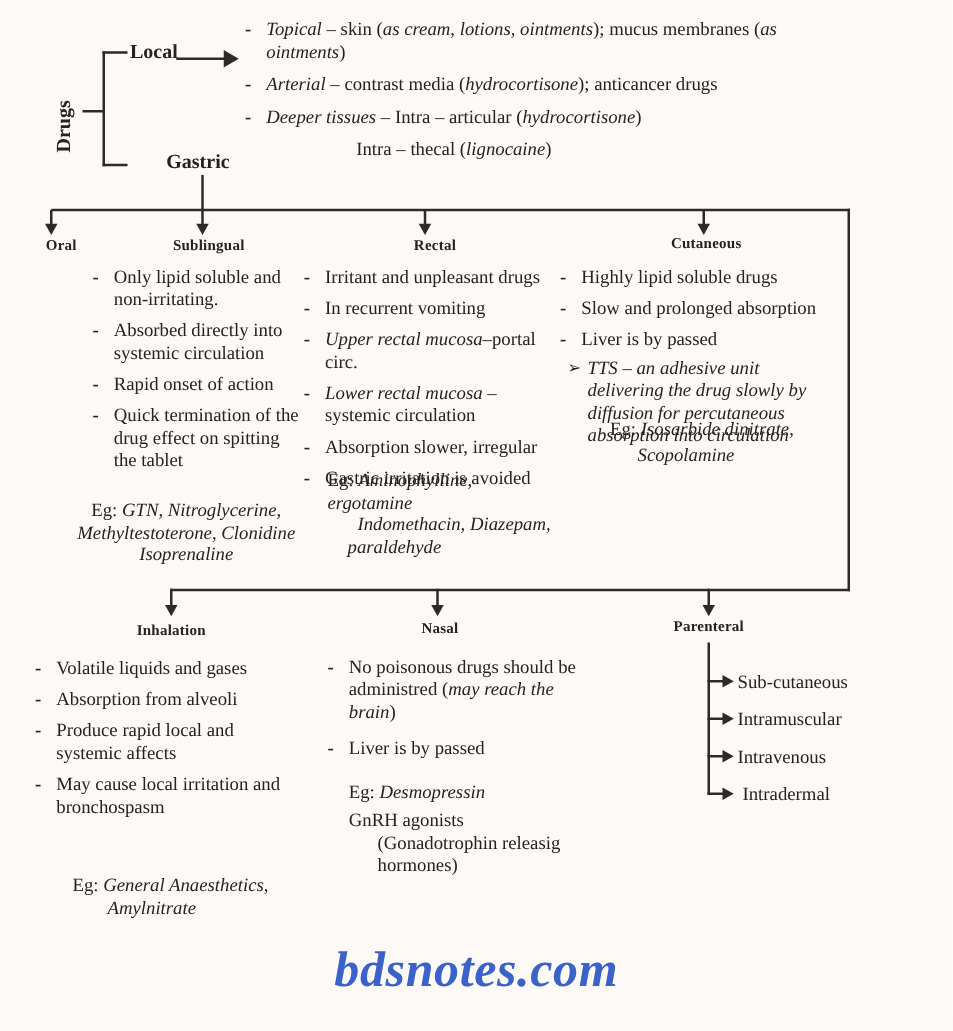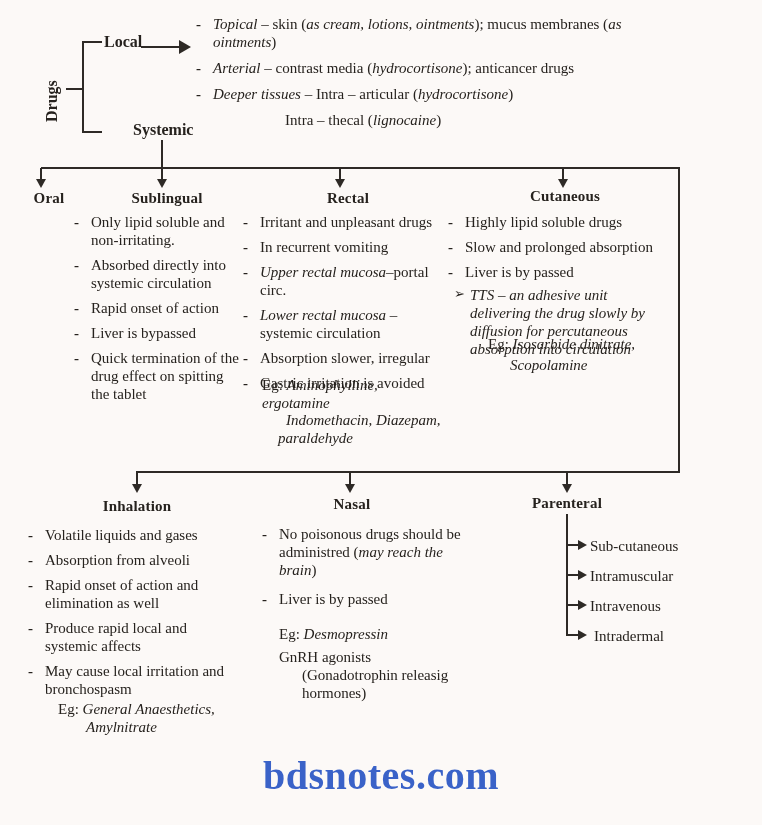--- a/index.html
+++ b/index.html
@@ -5,21 +5,21 @@
   *{margin:0;padding:0;box-sizing:border-box}
   html,body{background:#ffffff}
   #canvas{
     position:relative;width:762px;height:825px;overflow:hidden;
     background:#fcf9f7;color:#26221e;
     font-family:"Liberation Serif","DejaVu Serif",serif;
     font-size:15px;line-height:1.2;
   }
   .abs{position:absolute}
   .ln{position:absolute;background:#2e2a26}
-  .hdr{position:absolute;font-weight:700;font-size:15px;text-align:center;letter-spacing:.2px}
+  .hdr{position:absolute;font-weight:700;font-size:12px;text-align:center;letter-spacing:.2px}
   .lbl{position:absolute;font-weight:700;font-size:16px}
   .it{font-style:italic}
   
   .ahd{position:absolute;width:0;height:0;border-left:5px solid transparent;border-right:5px solid transparent;border-top:9px solid #2e2a26}
   .ahr{position:absolute;width:0;height:0;border-top:5px solid transparent;border-bottom:5px solid transparent;border-left:9px solid #2e2a26}
   .ahr.big{border-top-width:7px;border-bottom-width:7px;border-left-width:12px}
   
   .bullets{position:absolute;display:flex;flex-direction:column}
   .b{display:flex;align-items:flex-start}
   .b + .b{margin-top:7px}
@@ -68,21 +68,21 @@
     </div>
     <div class="b">
       <span class="dash"></span>
       <span class="bt"><span class="it">Deeper tissues</span><span> – Intra – articular (</span><span class="it">hydrocortisone</span><span>)</span></span>
     </div>
     <div class="b sub">
       <span class="bt"><span>Intra – thecal (</span><span class="it">lignocaine</span><span>)</span></span>
     </div>
   </div>
 
-  <div class="lbl" style="left:133px;top:120px">Systemic</div>
+  <div class="lbl" style="left:133px;top:120px">Gastric</div>
   <div class="ln" style="left:161px;top:140px;width:2px;height:41px"></div>
   <div class="ahd" style="left:157px;top:179px"></div>
 
   <div class="ln" style="left:41px;top:167px;width:639px;height:2px"></div>
   <div class="ln" style="left:678px;top:167px;width:2px;height:306px"></div>
   <div class="ln" style="left:136px;top:471px;width:544px;height:2px"></div>
 
   <div class="ln" style="left:40px;top:168px;width:2px;height:12px"></div>
   <div class="ahd" style="left:36px;top:179px"></div>
   <div class="ln" style="left:339px;top:168px;width:2px;height:12px"></div>
@@ -103,26 +103,27 @@
     <div class="b">
         <span class="dash"></span>
         <span class="bt">Absorbed directly into systemic circulation</span>
       </div>
     <div class="b">
         <span class="dash"></span>
         <span class="bt">Rapid onset of action</span>
       </div>
     <div class="b">
         <span class="dash"></span>
-        <span class="bt">Liver is bypassed</span>
-      </div>
-    <div class="b">
-        <span class="dash"></span>
         <span class="bt">Quick termination of the drug effect on spitting the tablet</span>
       </div>
+  </div>
+  <div class="egc center" style="left:48px;top:401px;width:202px">
+    <div class="egl"><span>Eg: </span><span class="it">GTN, Nitroglycerine,</span></div>
+    <div class="egl"><span class="it">Methyltestoterone, Clonidine</span></div>
+    <div class="egl"><span class="it">Isoprenaline</span></div>
   </div>
 
   <div class="bullets" style="left:243px;top:213px;width:198px">
     <div class="b">
         <span class="dash"></span>
         <span class="bt">Irritant and unpleasant drugs</span>
       </div>
     <div class="b">
         <span class="dash"></span>
         <span class="bt">In recurrent vomiting</span>
@@ -188,24 +189,20 @@
     <div class="b">
         <span class="dash"></span>
         <span class="bt">Volatile liquids and gases</span>
       </div>
     <div class="b">
         <span class="dash"></span>
         <span class="bt">Absorption from alveoli</span>
       </div>
     <div class="b">
         <span class="dash"></span>
-        <span class="bt">Rapid onset of action and elimination as well</span>
-      </div>
-    <div class="b">
-        <span class="dash"></span>
         <span class="bt">Produce rapid local and systemic affects</span>
       </div>
     <div class="b">
         <span class="dash"></span>
         <span class="bt">May cause local irritation and bronchospasm</span>
       </div>
   </div>
   <div class="egc" style="left:58px;top:701px;width:190px">
     <div class="egl"><span>Eg: </span><span class="it">General Anaesthetics,</span></div>
     <div class="egl" style="padding-left:28px"><span class="it">Amylnitrate</span></div>
@@ -239,15 +236,15 @@
   <div class="abs" style="left:590px;top:567px">Intramuscular</div>
 
   <div class="ln" style="left:566px;top:604px;width:13px;height:2px"></div>
   <div class="ahr" style="left:578px;top:600px"></div>
   <div class="abs" style="left:590px;top:597px">Intravenous</div>
 
   <div class="ln" style="left:566px;top:634px;width:13px;height:2px"></div>
   <div class="ahr" style="left:578px;top:630px"></div>
   <div class="abs" style="left:594px;top:627px">Intradermal</div>
 
-  <div id="watermark" style="color: rgb(58, 98, 200);">bdsnotes.com</div>
+  <div id="watermark" style="color: rgb(58, 98, 200); font-style: italic;">bdsnotes.com</div>
 
 </div>
 
 </body></html>

